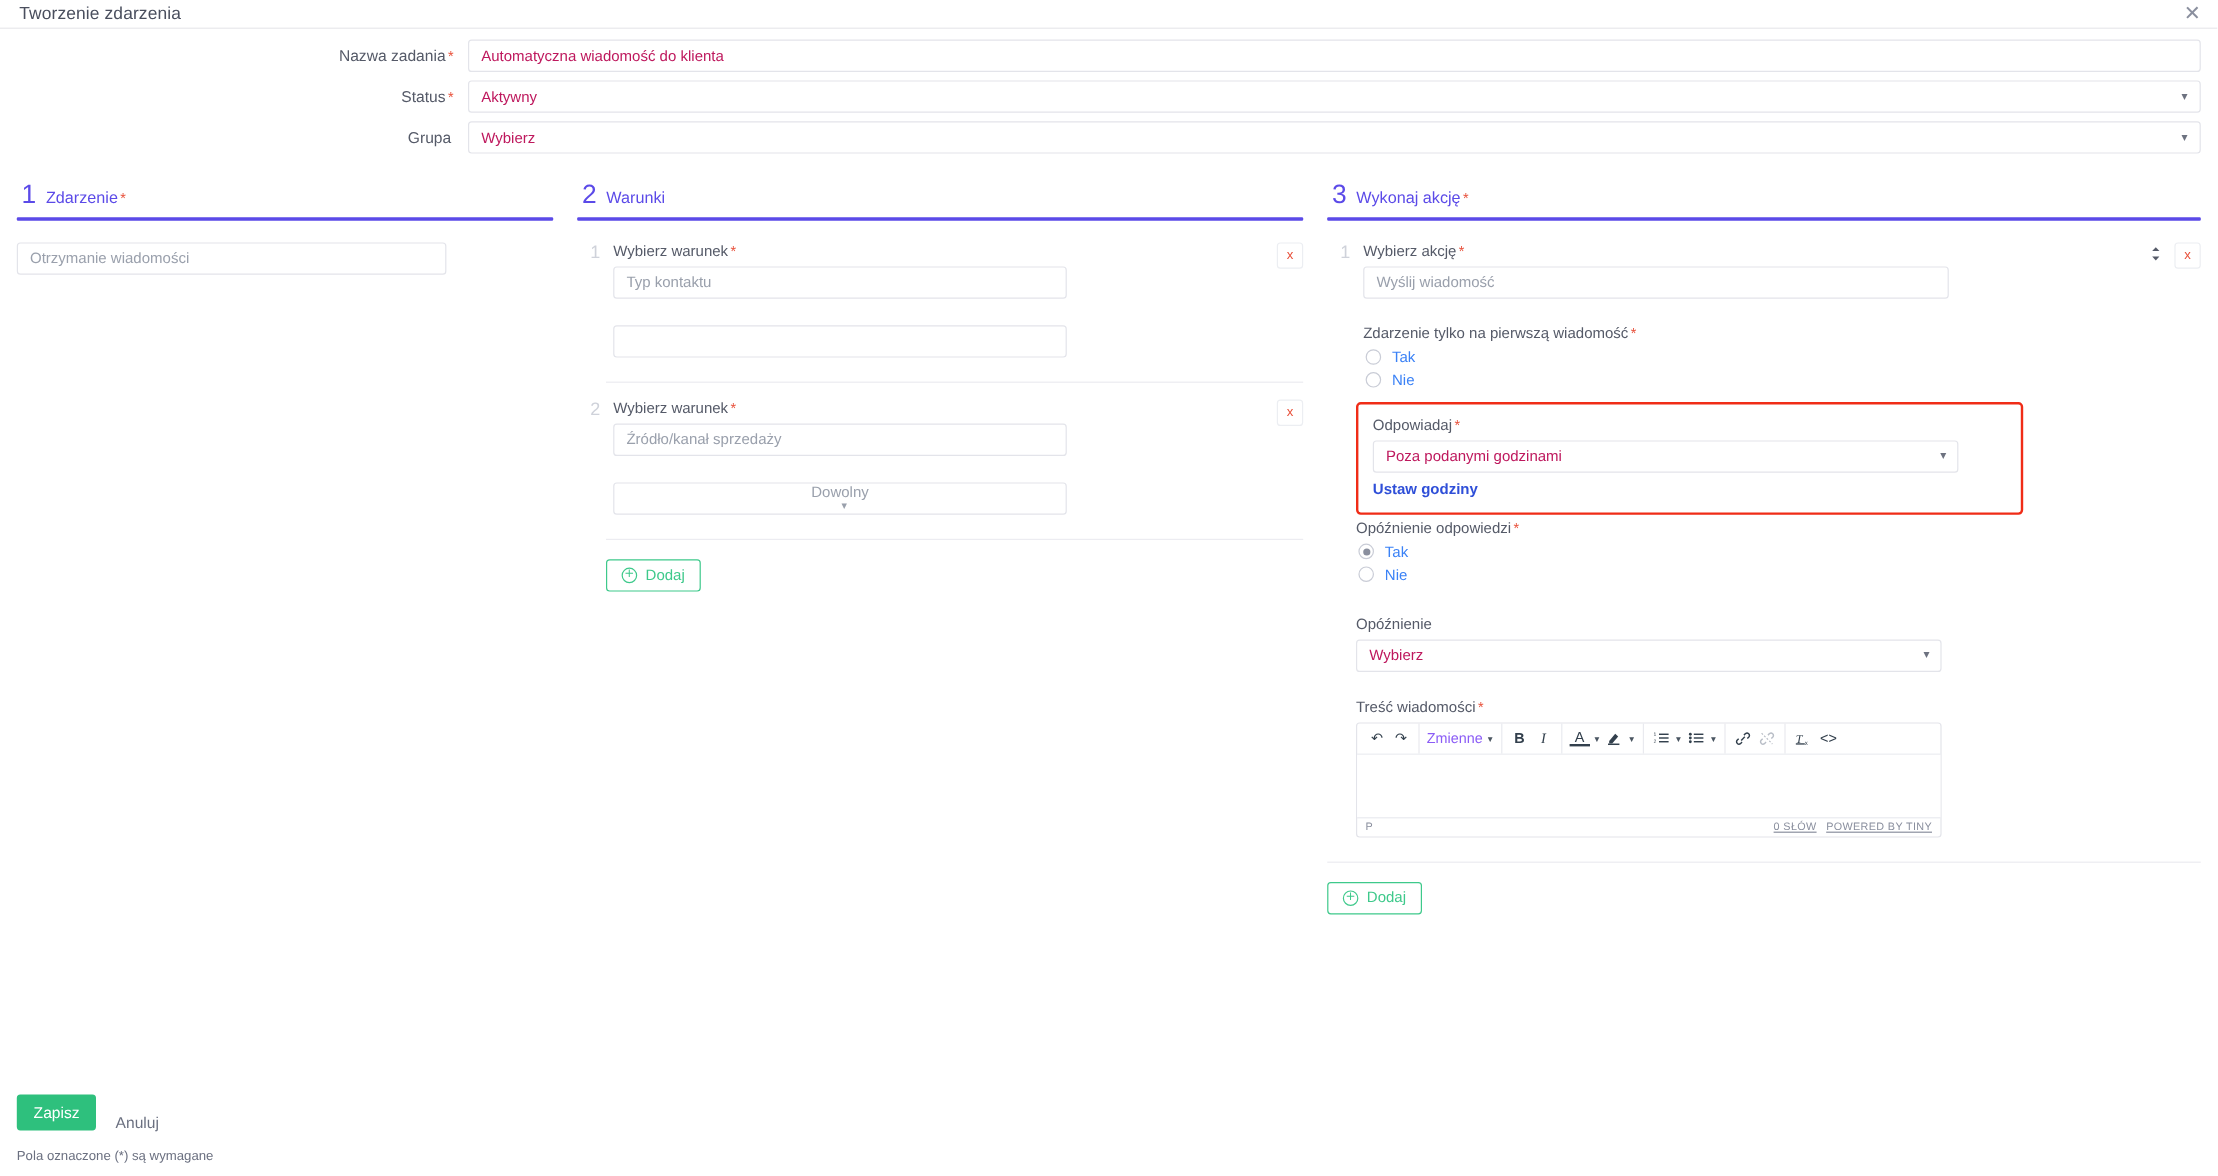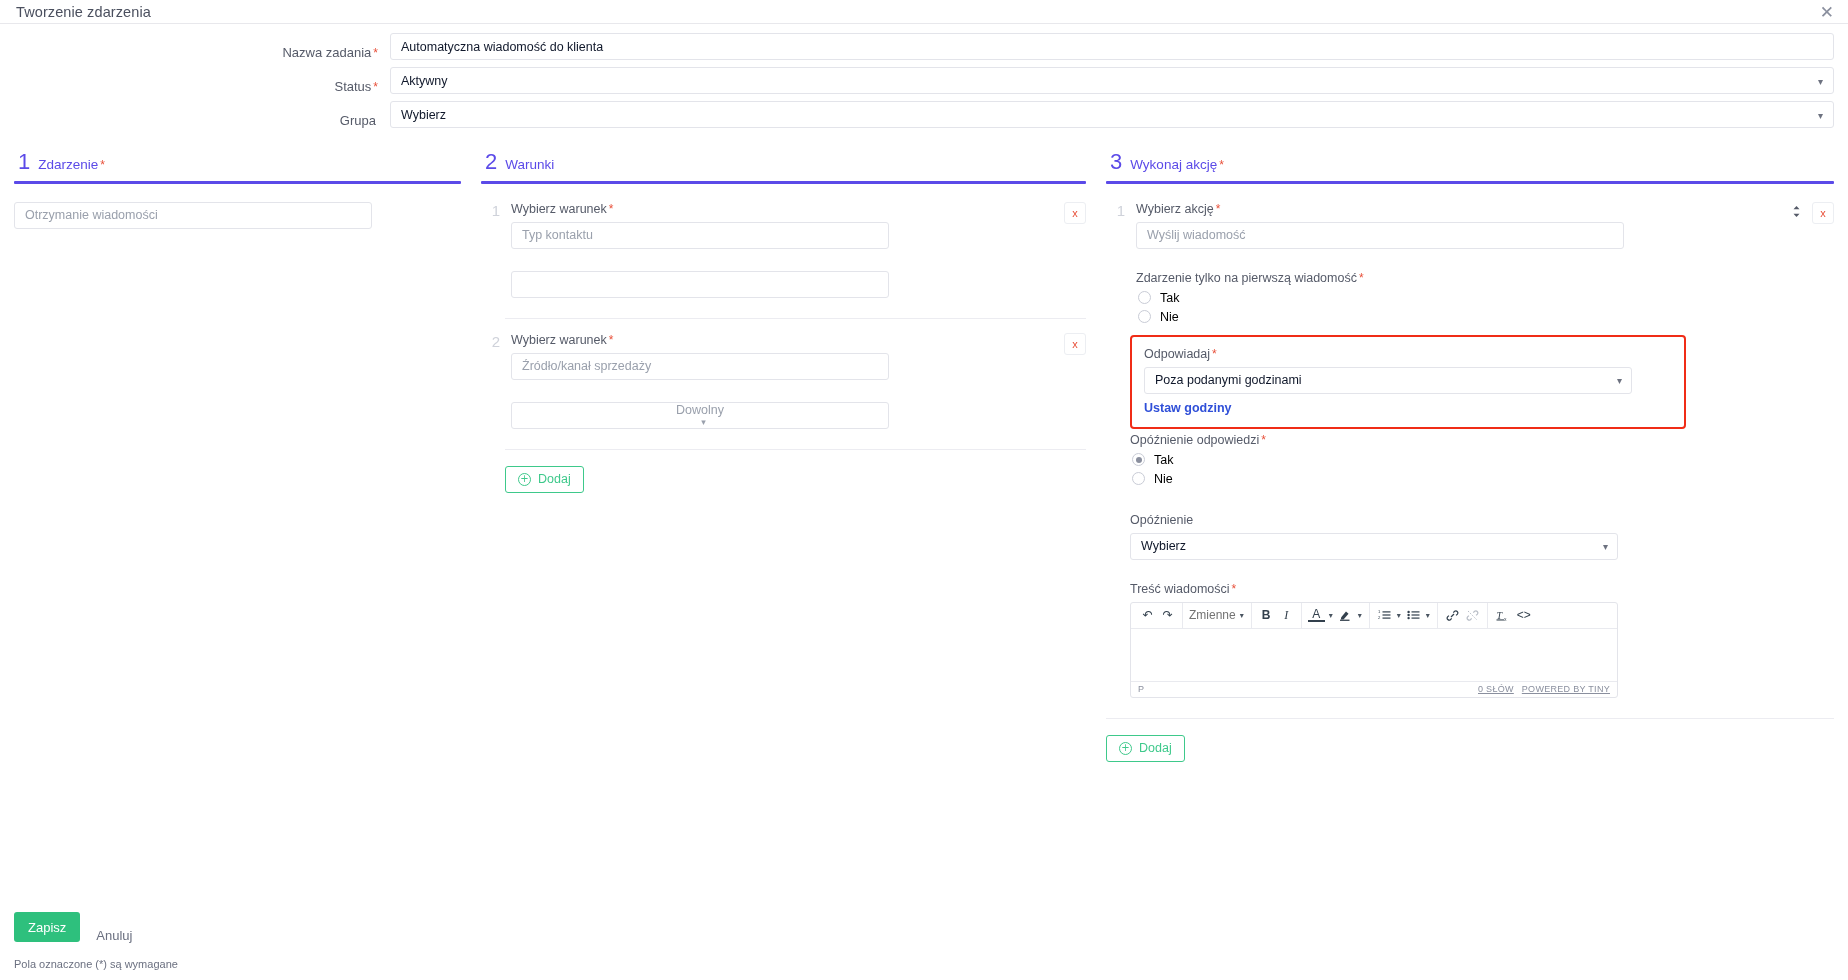--- a/index.html
+++ b/index.html
@@ -24,33 +24,33 @@
   }
   .titlebar .title { font-size:14.5px; color:#4a4f5e; letter-spacing:.1px; }
   .close-x {
     position:absolute; right:14px; top:50%; transform:translateY(-50%);
     font-size:17px; color:#8a8f9e; line-height:1; cursor:pointer;
     font-family:"DejaVu Sans", sans-serif;
   }
 
   
   .topform { padding-top:9px; }
-  .frow { display:flex; align-items:flex-end; margin-bottom:7px; }
+  .frow { display:flex; align-items:center; margin-bottom:7px; }
   .frow .lbl {
     width:390px; text-align:right; padding-right:12px;
     font-size:13px; color:#555a68; white-space:nowrap;
   }
   .req { color:#e8503a; font-size:12px; margin-left:2px; }
   .fieldwrap { flex:1; padding-right:14px; position:relative; }
   .inp {
     width:100%; height:27px;
     border:1px solid #e3e4ea; border-radius:3px;
     background:#fff;
     font-family:"Liberation Sans", sans-serif;
-    font-size:12.5px; color:#0f172a;
+    font-size:12.5px; color:#be185d;
     padding:0 10px; outline:none;
   }
   .inp::placeholder { color:#9aa0ac; }
   .selarrow {
     position:absolute; right:25px; top:50%; transform:translateY(-50%);
     pointer-events:none; color:#6d7280; font-size:10px;
     font-family:"DejaVu Sans", sans-serif;
   }
 
   
@@ -117,21 +117,21 @@
   .radiorow { display:flex; align-items:center; gap:9px; margin-bottom:5px; padding-left:2px; }
   .radio {
     width:13px; height:13px; border-radius:50%;
     border:1px solid #c9ccd6; background:#fff;
     display:flex; align-items:center; justify-content:center; flex:none;
     cursor:pointer;
   }
   .radio.checked::after {
     content:""; width:6px; height:6px; border-radius:50%; background:#8a8f9e;
   }
-  .radiolabel { font-size:12.5px; color:#000000; }
+  .radiolabel { font-size:12.5px; color:#3b82f6; }
 
   
   .hlbox {
     border:2px solid #f02c17; border-radius:4px;
     padding:10px 12px 12px 12px;
     margin:6px 0 4px 24px;
     max-width:556px;
   }
   .link {
     color:#2f4fd8; font-size:12.5px; font-weight:bold;
@@ -145,21 +145,21 @@
     border-bottom:1px solid #e9eaef; padding:0 2px;
   }
   .tgroup { display:flex; align-items:center; height:100%; padding:0 6px; border-right:1px solid #e9eaef; gap:3px; }
   .tgroup:last-child { border-right:none; }
   .tbtn {
     min-width:17px; height:20px; display:flex; align-items:center; justify-content:center;
     color:#33404d; font-size:12px; cursor:pointer; padding:0 2px;
   }
   .tbtn.dim { color:#b9bec7; }
   .tcaret { color:#4a5561; font-size:8px; cursor:pointer; padding:0 1px; font-family:"DejaVu Sans", sans-serif; }
-  .tlabel { font-size:12px; color:#737373; cursor:pointer; }
+  .tlabel { font-size:12px; color:#8b5cf6; cursor:pointer; }
   .ebody { height:52px; background:#fff; }
   .estatus {
     display:flex; align-items:center; justify-content:space-between;
     height:16px; border-top:1px solid #e9eaef;
     padding:0 7px; font-size:9px; color:#8a8f9e; letter-spacing:.3px;
   }
   .estatus .right { display:flex; gap:8px;text-decoration:underline; }
 
   .bottomdiv { height:1px; background:#ececf1; margin:20px 0 0 0; }
 

